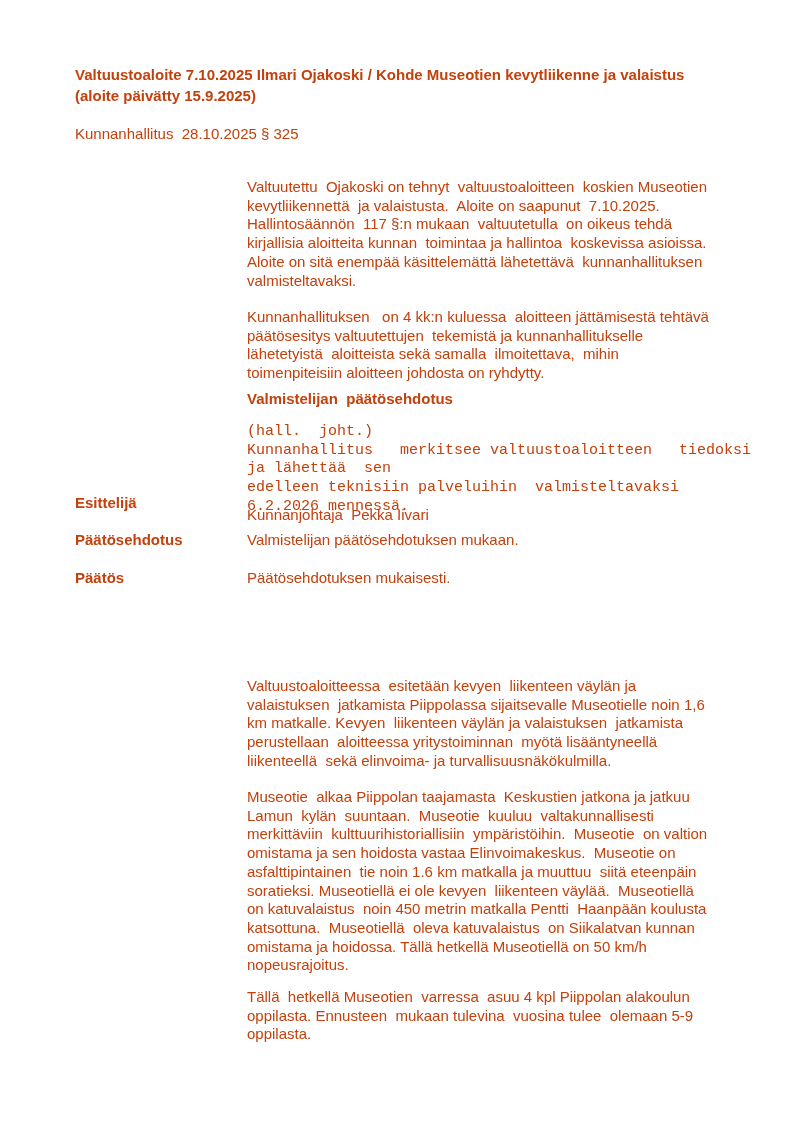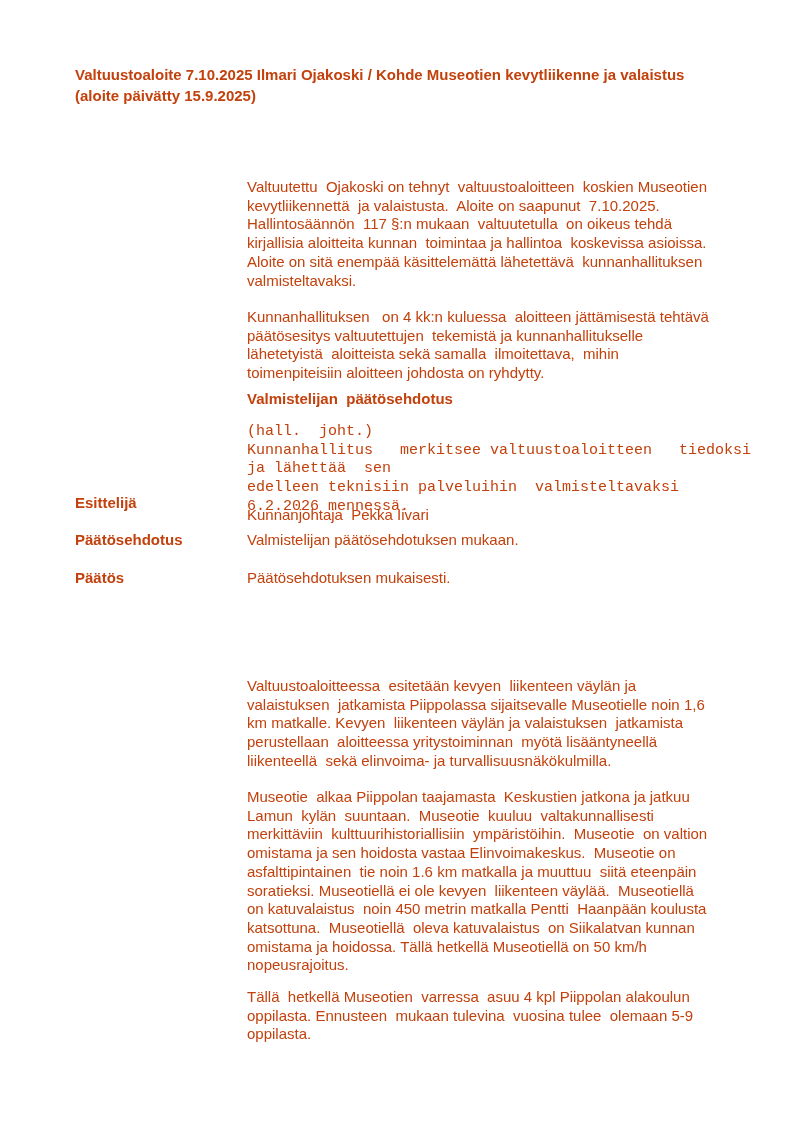--- a/index.html
+++ b/index.html
@@ -45,20 +45,21 @@
   }
 </style>
 </head>
 <body>
 
 <div class="page">
 
   <div class="abs title">Valtuustoaloite 7.10.2025 Ilmari Ojakoski / Kohde Museotien kevytliikenne ja valaistus
 (aloite päivätty 15.9.2025)</div>
 
+  <div class="abs pre lbl-col" style="top:125px;">Kunnanhallitus  28.10.2025 § 325</div>
 
   <div class="abs pre body-col body-block" style="top:178px;">Valtuutettu  Ojakoski on tehnyt  valtuustoaloitteen  koskien Museotien
 kevytliikennettä  ja valaistusta.  Aloite on saapunut  7.10.2025.
 Hallintosäännön  117 §:n mukaan  valtuutetulla  on oikeus tehdä
 kirjallisia aloitteita kunnan  toimintaa ja hallintoa  koskevissa asioissa.
 Aloite on sitä enempää käsittelemättä lähetettävä  kunnanhallituksen
 valmisteltavaksi.</div>
 
   <div class="abs pre body-col body-block" style="top:308px;">Kunnanhallituksen   on 4 kk:n kuluessa  aloitteen jättämisestä tehtävä
 päätösesitys valtuutettujen  tekemistä ja kunnanhallitukselle

